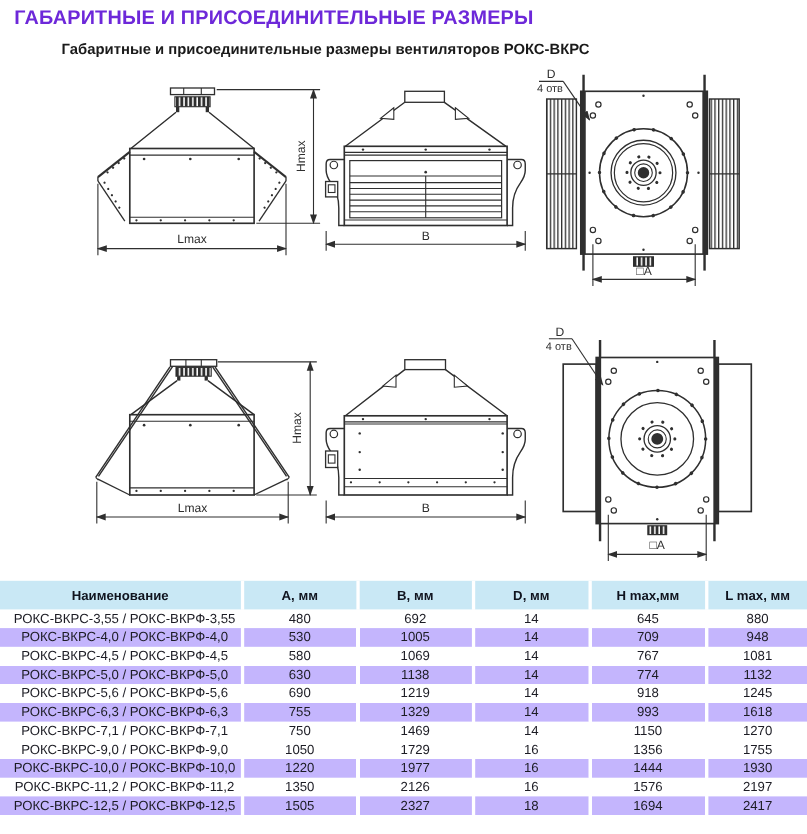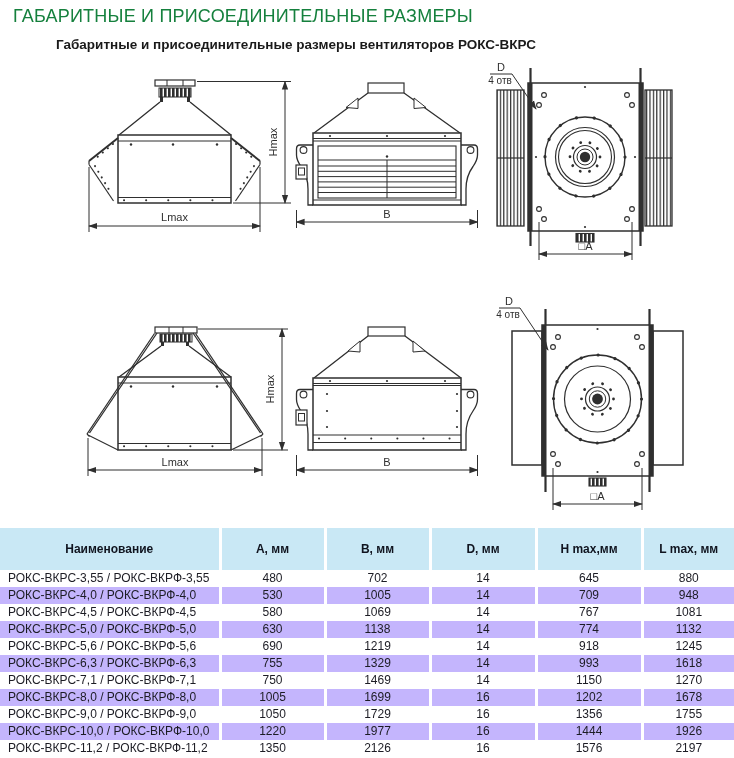--- a/index.html
+++ b/index.html
@@ -1,37 +1,37 @@
 <!DOCTYPE html>
 <html><head>
 <meta charset="utf-8">
 <style>
   html,body { margin:0; padding:0; background:#fff; }
   .page { position:relative; width:734px; height:758px; background:#fff; overflow:hidden;
           font-family:"Liberation Sans", sans-serif; }
-  .title { position:absolute; left:13px; top:6px; font-size:18px; font-weight:normal;
-           color:#15803d; letter-spacing:0.2px; }
+  .title { position:absolute; left:13px; top:6px; font-size:18px; font-weight:bold;
+           color:#6d28d9; letter-spacing:0.2px; }
   .subtitle { position:absolute; left:13px; font-size:13.5px; font-weight:bold; color:#1a1a1a;padding-left:43px; }
   .sub1 { top:37px; }
   .sub2 { top:268px; }
   svg.drawing { position:absolute; left:0; }
   #svgA { top:60px; }
   #svgB { top:293px; }
   svg .ln { stroke:#2f2f2f; fill:none; }
   svg .fl { fill:#2f2f2f; stroke:none; }
   svg .wh { fill:#ffffff; stroke:#2f2f2f; }
   svg text.dim { font-family:"Liberation Sans",sans-serif; font-size:11px; fill:#2f2f2f; }
   svg text.small { font-size:10px; }
   table.dims { position:absolute; top:528px; left:0; width:734px; border-collapse:collapse;
                table-layout:fixed; }
-  table.dims th { background:#c9e8f5; height:42px; font-size:12px; font-weight:bold;
+  table.dims th { background:#c9e8f5; height:26px; font-size:12px; font-weight:bold;
                   color:#10141f; text-align:center; padding:0;margin-top:24px; }
   table.dims td { height:17px; line-height:17px; font-size:12px; color:#1c1c24;
                   text-align:center; padding:0; white-space:nowrap; overflow:hidden; }
-  table.dims td.name { text-align:left; padding-left:8px; }
+  table.dims td.name { text-align:center; padding-left:8px; }
   table.dims tr.alt td { background:#c4b5fd; }
   table.dims .sep { border-left:3px solid #fff; }
 </style>
 </head>
 <body>
 
 <div class="page">
 
   <div class="title">ГАБАРИТНЫЕ И ПРИСОЕДИНИТЕЛЬНЫЕ РАЗМЕРЫ</div>
   <div class="subtitle sub1">Габаритные и присоединительные размеры вентиляторов РОКС-ВКРС</div>
@@ -348,21 +348,21 @@
           <th class="sep">В, мм</th>
           <th class="sep">D, мм</th>
           <th class="sep">Н max,мм</th>
           <th class="sep">L max, мм</th>
         </tr>
     </thead>
     <tbody>
         <tr>
           <td class="name">РОКС-ВКРС-3,55 / РОКС-ВКРФ-3,55</td>
           <td class="sep num">480</td>
-          <td class="sep num">702</td>
+          <td class="sep num">692</td>
           <td class="sep num">14</td>
           <td class="sep num">645</td>
           <td class="sep num">880</td>
         </tr>
         <tr class="alt">
           <td class="name">РОКС-ВКРС-4,0 / РОКС-ВКРФ-4,0</td>
           <td class="sep num">530</td>
           <td class="sep num">1005</td>
           <td class="sep num">14</td>
           <td class="sep num">709</td>
@@ -400,49 +400,49 @@
           <td class="sep num">993</td>
           <td class="sep num">1618</td>
         </tr>
         <tr>
           <td class="name">РОКС-ВКРС-7,1 / РОКС-ВКРФ-7,1</td>
           <td class="sep num">750</td>
           <td class="sep num">1469</td>
           <td class="sep num">14</td>
           <td class="sep num">1150</td>
           <td class="sep num">1270</td>
-        </tr>
-        <tr class="alt">
-          <td class="name">РОКС-ВКРС-8,0 / РОКС-ВКРФ-8,0</td>
-          <td class="sep num">1005</td>
-          <td class="sep num">1699</td>
-          <td class="sep num">16</td>
-          <td class="sep num">1202</td>
-          <td class="sep num">1678</td>
         </tr>
         <tr>
           <td class="name">РОКС-ВКРС-9,0 / РОКС-ВКРФ-9,0</td>
           <td class="sep num">1050</td>
           <td class="sep num">1729</td>
           <td class="sep num">16</td>
           <td class="sep num">1356</td>
           <td class="sep num">1755</td>
         </tr>
         <tr class="alt">
           <td class="name">РОКС-ВКРС-10,0 / РОКС-ВКРФ-10,0</td>
           <td class="sep num">1220</td>
           <td class="sep num">1977</td>
           <td class="sep num">16</td>
           <td class="sep num">1444</td>
-          <td class="sep num">1926</td>
+          <td class="sep num">1930</td>
         </tr>
         <tr>
           <td class="name">РОКС-ВКРС-11,2 / РОКС-ВКРФ-11,2</td>
           <td class="sep num">1350</td>
           <td class="sep num">2126</td>
           <td class="sep num">16</td>
           <td class="sep num">1576</td>
           <td class="sep num">2197</td>
         </tr>
+        <tr class="alt">
+          <td class="name">РОКС-ВКРС-12,5 / РОКС-ВКРФ-12,5</td>
+          <td class="sep num">1505</td>
+          <td class="sep num">2327</td>
+          <td class="sep num">18</td>
+          <td class="sep num">1694</td>
+          <td class="sep num">2417</td>
+        </tr>
       </tbody>
   </table>
 
 </div>
 
 </body></html>

